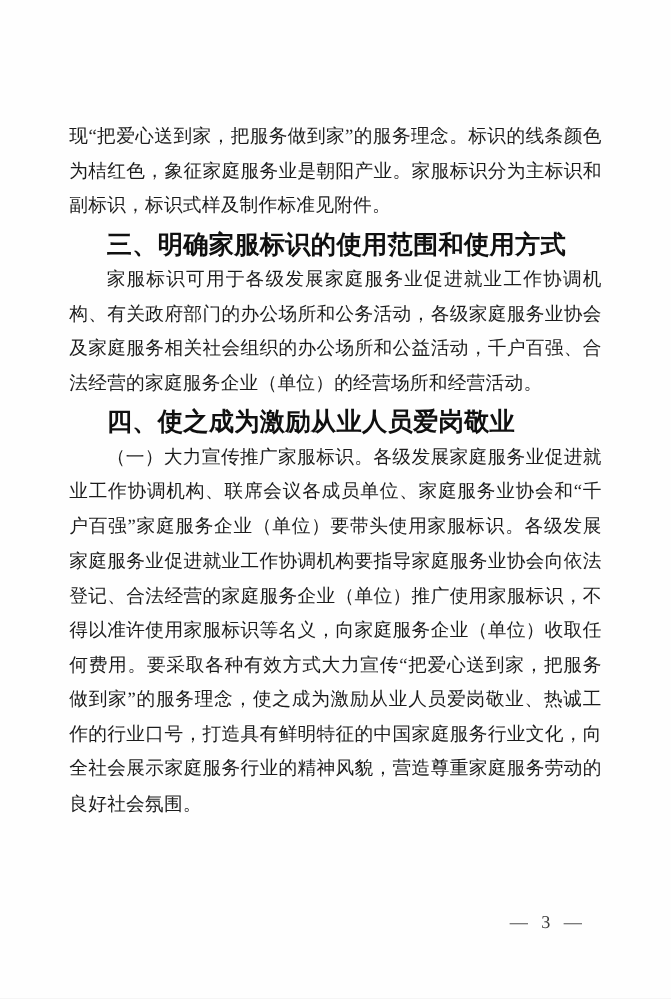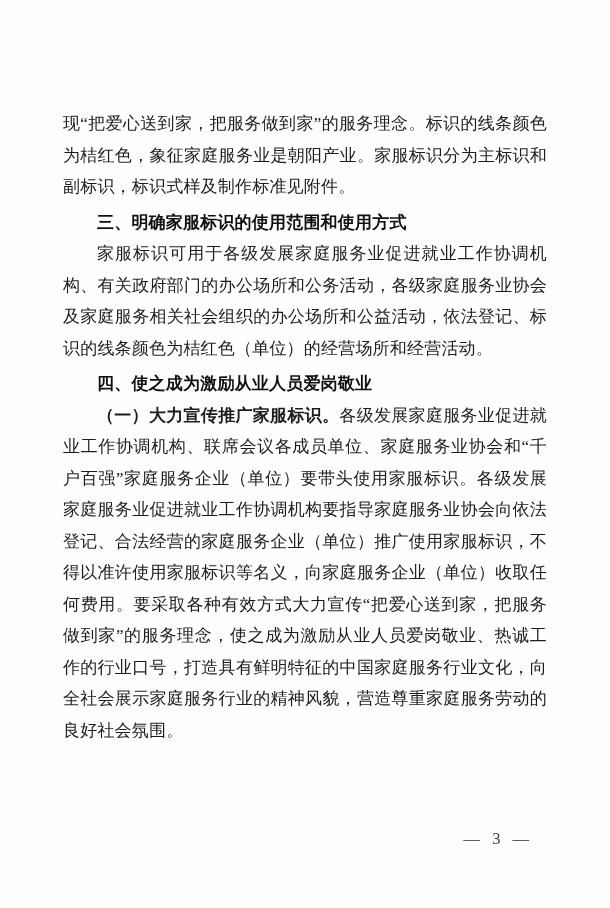--- a/index.html
+++ b/index.html
@@ -33,28 +33,28 @@
     letter-spacing: 0.2px;
     color: #1c1c1c;
   }
   .para.indent {
     text-indent: 34px;
   }
   .heading {
     margin: 4px 0 0 0;
     font-family: "Liberation Sans", "DejaVu Sans", sans-serif;
     font-weight: 700;
-    font-size: 17px;
+    font-size: 23px;
     line-height: 31.5px;
     text-indent: 34px;
     letter-spacing: 0.2px;
     color: #101010;
   }
   .lead-bold {
-    font-weight: 700;
+    font-weight: 400;
   }
   .page-number {
     position: absolute;
     right: 80px;
     top: 829px;
     font-size: 16.5px;
     letter-spacing: 1px;
     word-spacing: 6px;
     color: #3d3d3d;
   }
@@ -62,21 +62,21 @@
 </head>
 <body>
 
 <div class="page">
   <div class="content">
 
     <p class="para">现“把爱心送到家，把服务做到家”的服务理念。标识的线条颜色为桔红色，象征家庭服务业是朝阳产业。家服标识分为主标识和副标识，标识式样及制作标准见附件。</p>
 
     <p class="heading">三、明确家服标识的使用范围和使用方式</p>
 
-    <p class="para indent">家服标识可用于各级发展家庭服务业促进就业工作协调机构、有关政府部门的办公场所和公务活动，各级家庭服务业协会及家庭服务相关社会组织的办公场所和公益活动，依法登记、标识的线条颜色为桔红色（单位）的经营场所和经营活动。</p>
+    <p class="para indent">家服标识可用于各级发展家庭服务业促进就业工作协调机构、有关政府部门的办公场所和公务活动，各级家庭服务业协会及家庭服务相关社会组织的办公场所和公益活动，千户百强、合法经营的家庭服务企业（单位）的经营场所和经营活动。</p>
 
 
     <p class="heading">四、使之成为激励从业人员爱岗敬业</p>
 
     <p class="para indent"><span class="lead-bold">（一）大力宣传推广家服标识。</span><span>各级发展家庭服务业促进就业工作协调机构、联席会议各成员单位、家庭服务业协会和“千户百强”家庭服务企业（单位）要带头使用家服标识。各级发展家庭服务业促进就业工作协调机构要指导家庭服务业协会向依法登记、合法经营的家庭服务企业（单位）推广使用家服标识，不得以准许使用家服标识等名义，向家庭服务企业（单位）收取任何费用。要采取各种有效方式大力宣传“把爱心送到家，把服务做到家”的服务理念，使之成为激励从业人员爱岗敬业、热诚工作的行业口号，打造具有鲜明特征的中国家庭服务行业文化，向全社会展示家庭服务行业的精神风貌，营造尊重家庭服务劳动的良好社会氛围。</span></p>
 
   </div>
 
   <div class="page-number">— 3 —</div>
 </div>

